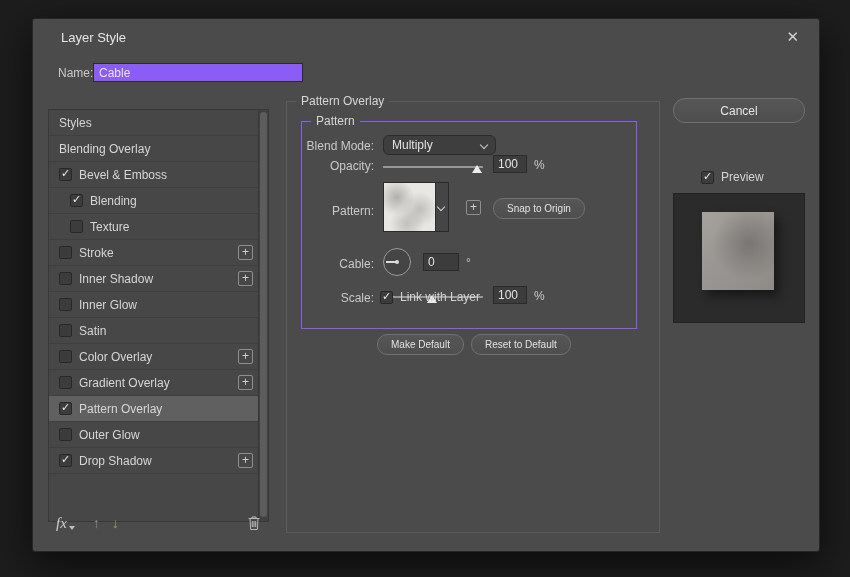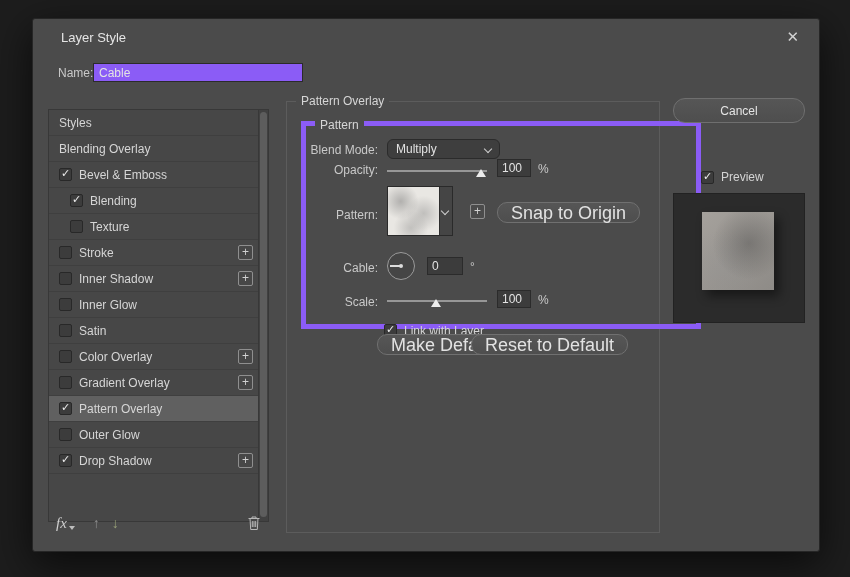--- a/index.html
+++ b/index.html
@@ -49,22 +49,22 @@
   .up-arrow::before { content:"↑"; }
   .down-arrow { margin-left:12px; color:#98a078; }
   .down-arrow::before { content:"↓"; }
   .trash-btn { margin-left:auto; margin-right:8px; cursor:pointer; display:flex; }
 
   
   .options-panel { position:absolute; left:253px; top:82px; width:374px; height:432px;
     border:1px solid #5c5c5c; }
   .legend { position:absolute; top:-8px; left:9px; background:#4b4b4b; padding:0 5px;
     color:#d6d6d6; font-size:12px; white-space:nowrap; }
-  .pattern-group { position:absolute; left:14px; top:19px; width:400px; height:208px;
-    border:5px solid #8b5cf6;padding-left:38px; }
+  .pattern-group { position:absolute; left:14px; top:19px; width:336px; height:208px;
+    border:1px solid #8b5cf6;padding-left:38px; }
 
   .flabel { position:absolute; left:0; width:72px; text-align:right; color:#c9c9c9; white-space:nowrap; }
   .lbl-blend { top:17px; }   .lbl-opacity { top:37px; }  .lbl-pattern { top:82px; }
   .lbl-angle { top:135px; }  .lbl-scale { top:169px; }
 
   .dropdown { position:absolute; left:81px; top:13px; width:113px; height:20px;
     background:#3e3e3e; border:1px solid #2b2b2b; border-radius:6px;
     display:flex; align-items:center; padding:0 8px; cursor:pointer; color:#e2e2e2; }
   .chevron { position:absolute; right:8px; top:6px; width:6px; height:6px;
     border-right:1.5px solid #cfcfcf; border-bottom:1.5px solid #cfcfcf; transform:rotate(45deg); }
@@ -102,25 +102,25 @@
   .swatch-strip .chevron { right:4px; top:21px; }
   .add-pattern { position:absolute; left:164px; top:78px; right:auto; }
   .snap-btn { position:absolute; left:191px; top:76px; }
 
   .angle-dial { position:absolute; left:81px; top:126px; width:28px; height:28px;
     border:1px solid #9a9a9a; border-radius:50%; background:#454545; cursor:pointer; }
   .angle-line { position:absolute; left:2px; top:12px; width:11px; height:2px; background:#dcdcdc; }
   .angle-dot { position:absolute; left:11px; top:11px; width:4px; height:4px;
     background:#dcdcdc; border-radius:50%; }
 
-  .link-row { position:absolute; left:78px; top:198px; display:flex; align-items:flex-start; cursor:pointer; }
+  .link-row { position:absolute; left:78px; top:168px; display:flex; align-items:center; cursor:pointer; }
   .cb-label { color:#d4d4d4; white-space:nowrap; }
 
   .btn { background:linear-gradient(#565656,#4e4e4e); border:1px solid #707070;
-    color:#e2e2e2; font-size:18px; font-family:inherit; cursor:pointer; }
+    color:#e2e2e2; font-size:10px; font-family:inherit; cursor:pointer; }
   .btn-small { height:21px; padding:0 13px; border-radius:10px; }
   .make-default { position:absolute; left:90px; top:232px; }
   .reset-default { position:absolute; left:184px; top:232px; }
 
   
   .btn-large { position:absolute; left:640px; width:132px; height:25px; border-radius:12px;
     background:linear-gradient(#565656,#4e4e4e); border:1px solid #6f6f6f;
     color:#e5e5e5; font-size:12px; font-family:inherit; cursor:pointer; }
   .ok-btn { top:45px; border:2px solid #4477e0; }
   .cancel-btn { top:79px; }

